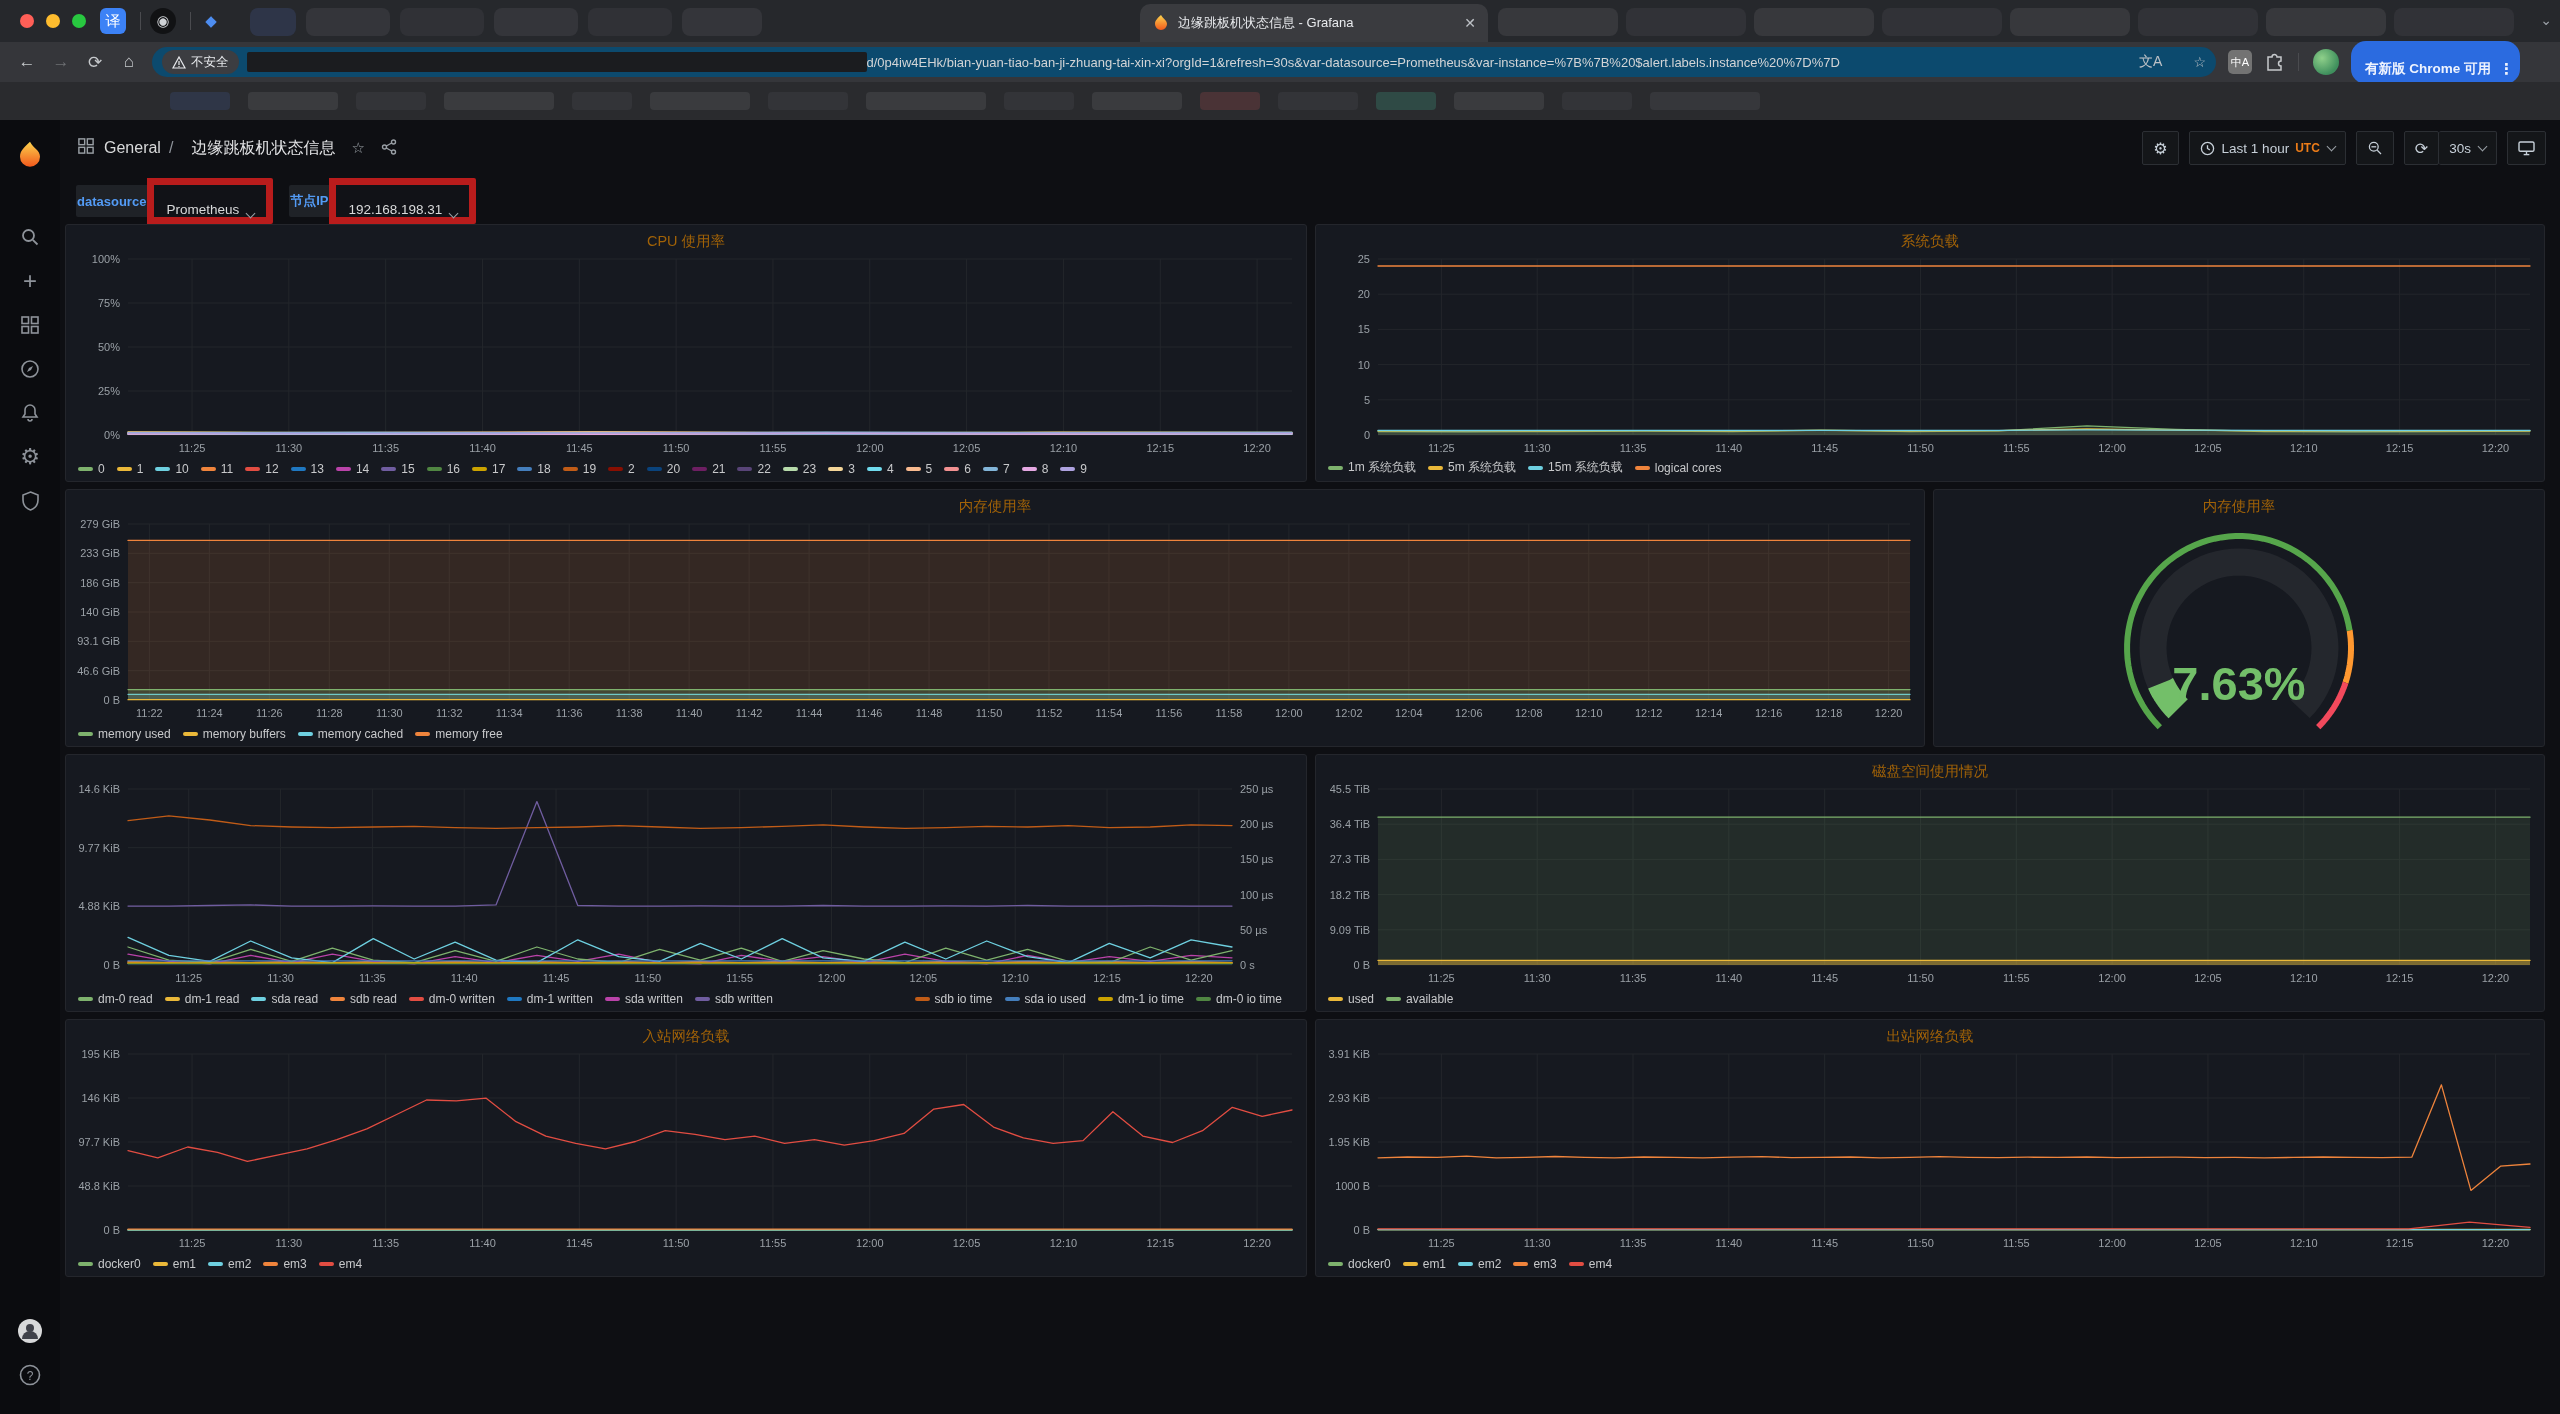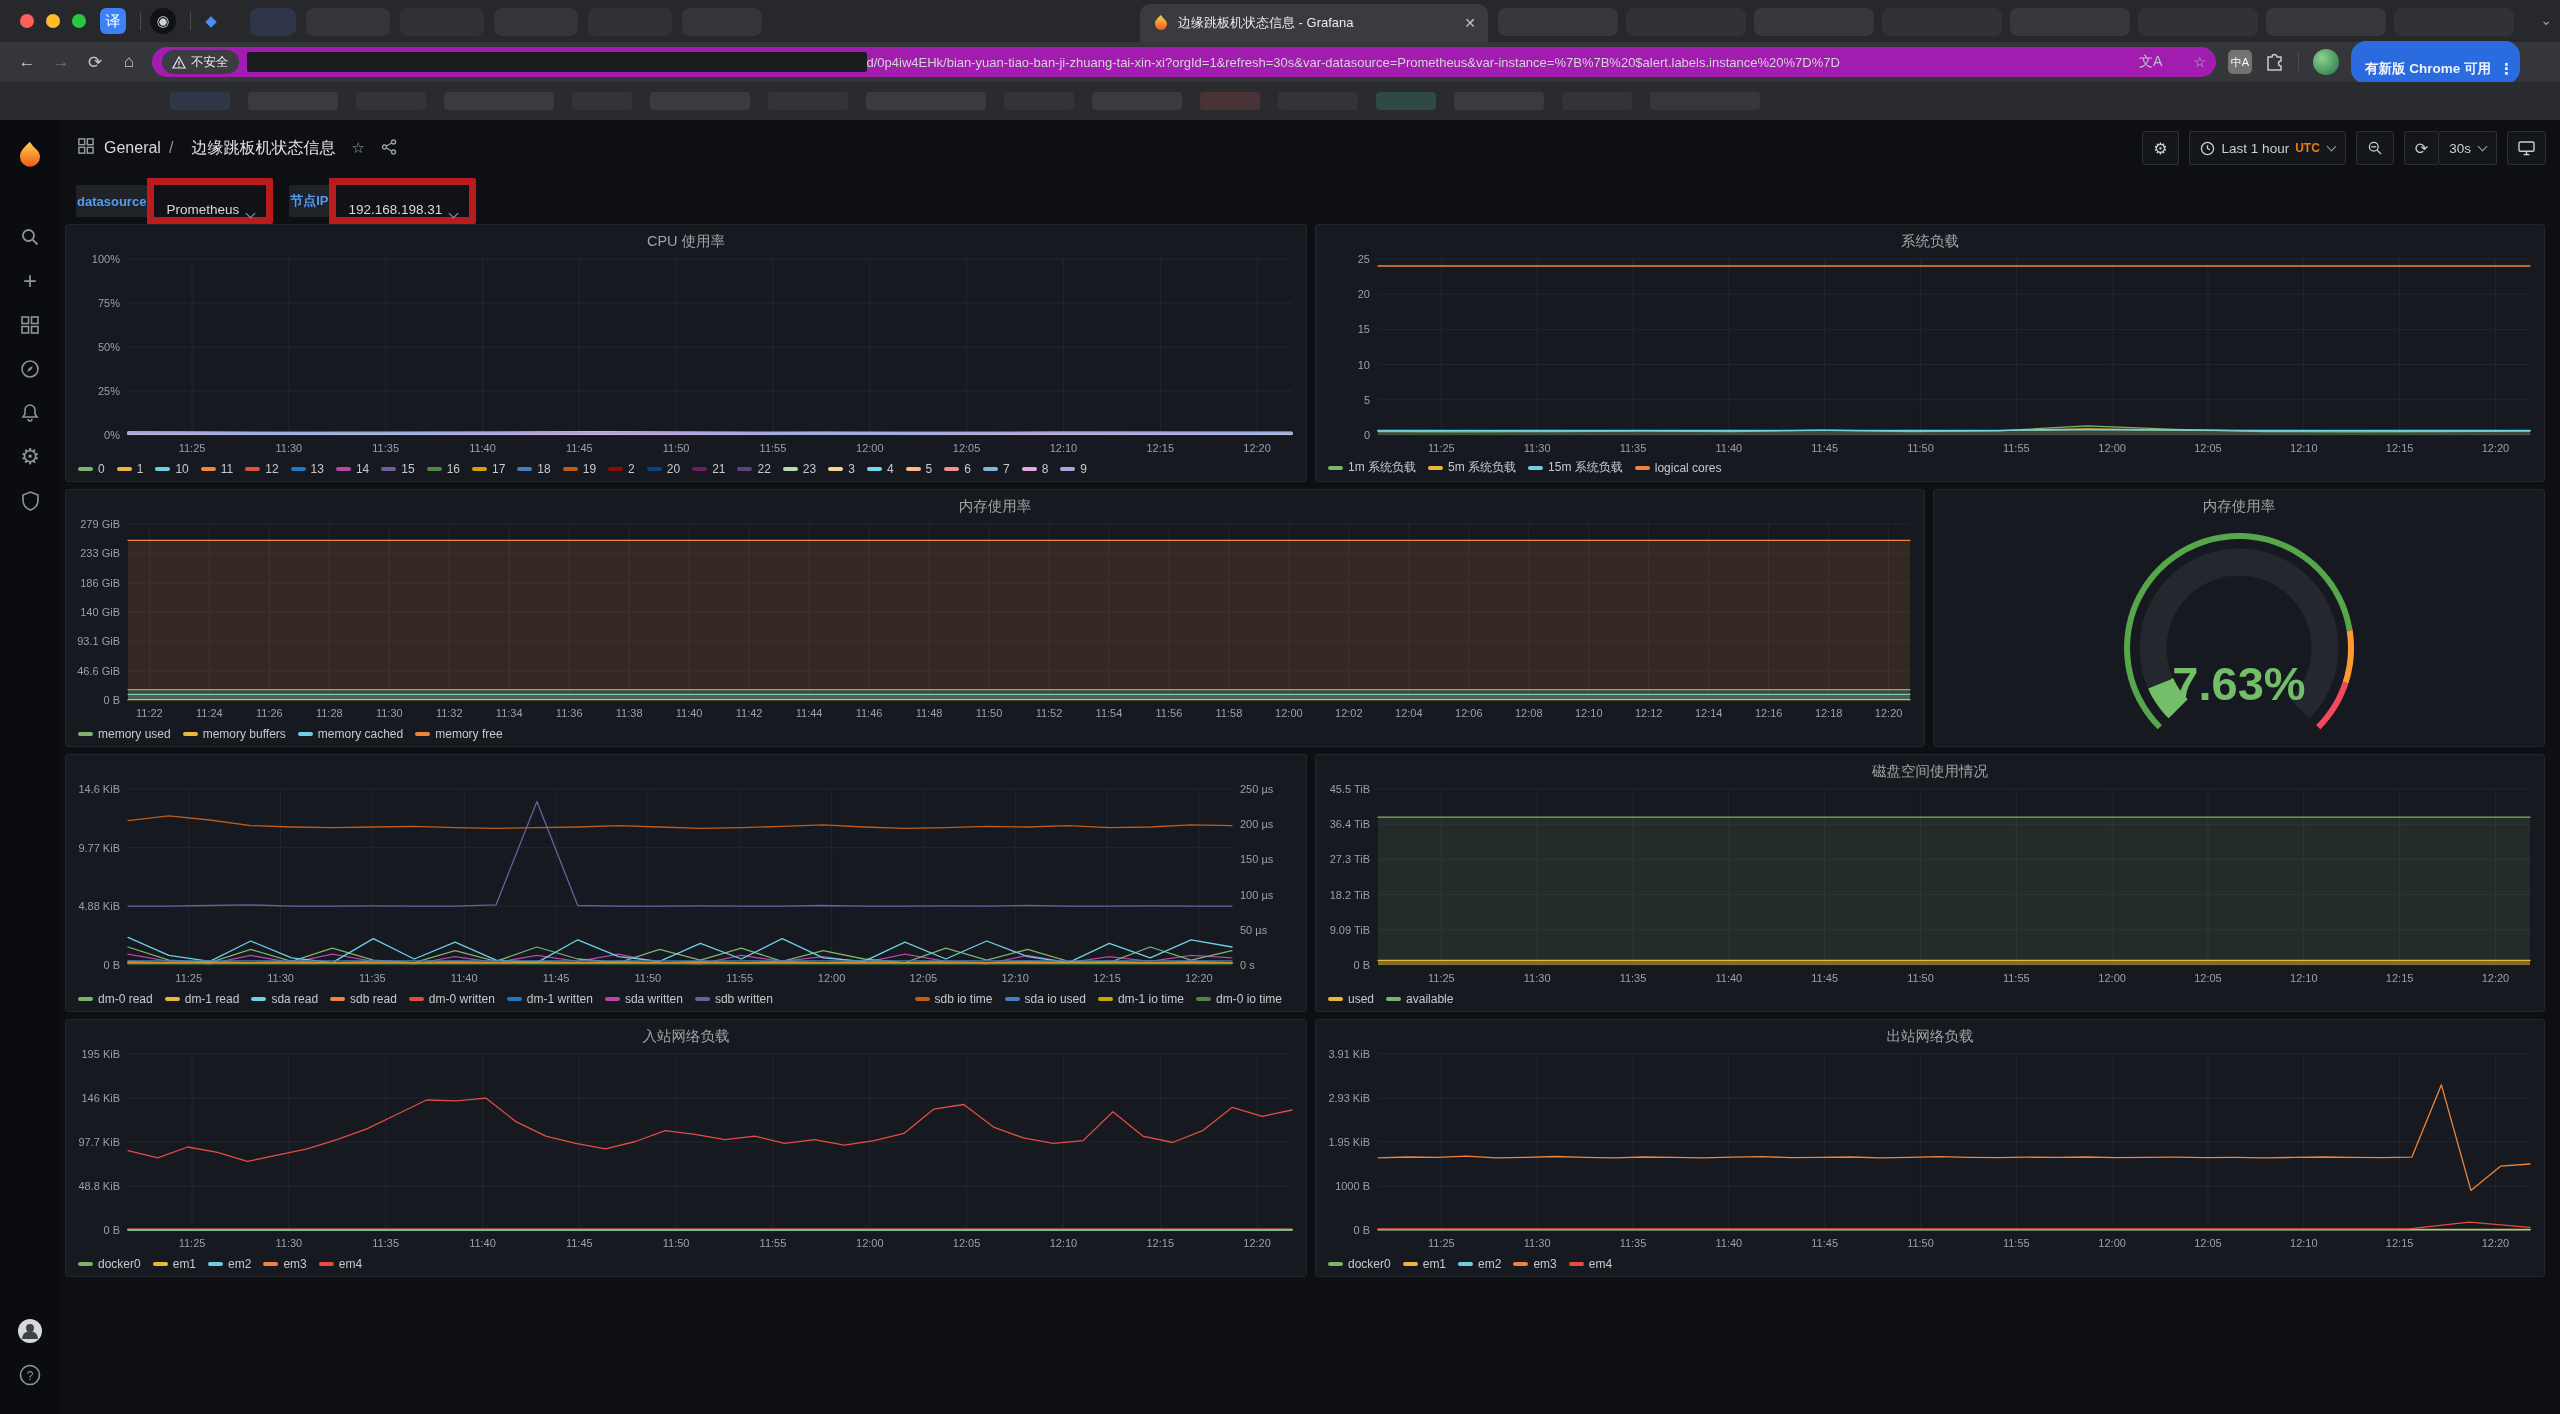--- a/index.html
+++ b/index.html
@@ -14,21 +14,21 @@
   .tabblock{position:absolute;top:8px;height:28px;border-radius:8px;}
   #active-tab{position:absolute;left:1140px;top:4px;width:348px;height:38px;background:#3a3b3f;
     border-radius:10px 10px 0 0;display:flex;align-items:center;padding:0 12px;box-sizing:border-box;color:#e8eaed;}
   #active-tab .title{font-size:13px;white-space:nowrap;overflow:hidden;flex:1;margin-left:8px;}
   #active-tab .close{color:#bdc1c6;font-size:14px;margin-left:8px;}
   #tab-caret{position:absolute;right:8px;top:12px;color:#9aa0a6;font-size:14px;}
   #toolbar{position:absolute;left:0;top:42px;width:2560px;height:40px;background:#35363a;
     display:flex;align-items:center;}
   .navbtn{width:34px;text-align:center;font-size:17px;color:#c6c9cc;}
   .navbtn.dim{color:#6e7073;}
-  #urlpill{position:relative;margin-left:6px;width:2064px;height:30px;background:#a21caf;border-radius:15px;
+  #urlpill{position:relative;margin-left:6px;width:2064px;height:30px;background:#0c4a6e;border-radius:15px;
     display:flex;align-items:center;padding:0 10px;box-sizing:border-box;}
   #secbadge{display:flex;align-items:center;background:#3c3d41;border-radius:12px;height:24px;padding:0 10px;color:#e8eaed;font-size:12.5px;}
   #redact{height:20px;background:#1b1c1f;border-radius:2px;width:620px;margin-left:8px;}
   #urltext{color:#d2d4d6;font-size:13px;white-space:nowrap;overflow:hidden;flex:1;}
   .pillicon{color:#bdc1c6;font-size:14px;margin-left:31px;}
   .extsq{width:24px;height:24px;border-radius:5px;display:flex;align-items:center;justify-content:center;font-size:11px;color:#fff;margin-left:12px;}
   #avatar-browser{width:26px;height:26px;border-radius:50%;margin-left:14px;
     background:radial-gradient(circle at 35% 35%,#8fd08a,#3f8f5d 70%);}
   #updatepill{margin-left:12px;background:#2b6be0;color:#eef3fe;height:30px;border-radius:15px;
     display:flex;align-items:center;padding:13px 6px 0 14px;font-size:13.5px;font-weight:700;}
@@ -51,21 +51,21 @@
     height:32px;padding:0 10px;color:#c7d0d9;font-size:13.5px;margin-left:10px;}
   .ctrl .orange{color:#eb7b18;font-weight:700;margin-left:6px;font-size:12px;}
   .chev{display:inline-block;width:6px;height:6px;border-right:1.6px solid #9aa0a6;border-bottom:1.6px solid #9aa0a6;transform:rotate(45deg);margin-left:8px;margin-top:-3px;}
   #gsubmenu{position:absolute;left:60px;top:58px;width:2500px;height:46px;display:flex;align-items:center;}
   .varlabel{background:#1f2227;color:#539bf5;font-weight:700;font-size:13px;height:32px;display:flex;align-items:center;
     padding:0 1px;border-radius:2px 0 0 2px;margin-left:16px;}
   .varvalue{background:#111217;border:7px solid #b91c1c;color:#d8d9da;font-size:13.5px;height:32px;display:flex;align-items:flex-end;
     padding:0 12px;border-radius:0 2px 2px 0;}
   #dash{position:absolute;left:0;top:104px;width:2560px;height:1190px;}
   .panel{position:absolute;background:#161920;border:1px solid #24262c;border-radius:3px;box-sizing:border-box;}
-  .ptitle{position:absolute;left:0;right:0;top:7px;text-align:center;color:#a3a3a3;font-size:14.5px;font-weight:500;}
+  .ptitle{position:absolute;left:0;right:0;top:7px;text-align:center;color:#a16207;font-size:14.5px;font-weight:500;}
   .legend{position:absolute;left:12px;right:12px;bottom:5px;display:flex;align-items:center;
     font-size:12px;color:#c8c9cb;white-space:nowrap;overflow:hidden;}
   .lgroup{display:flex;align-items:center;}
   .lgroup.right{margin-left:auto;}
   .li{display:flex;align-items:center;margin-right:12px;}
   .li i{display:inline-block;width:15px;height:4px;border-radius:2px;margin-right:5px;}
   svg text{font-family:"Liberation Sans","DejaVu Sans",sans-serif;}
 </style>
 </head>
 <body>

